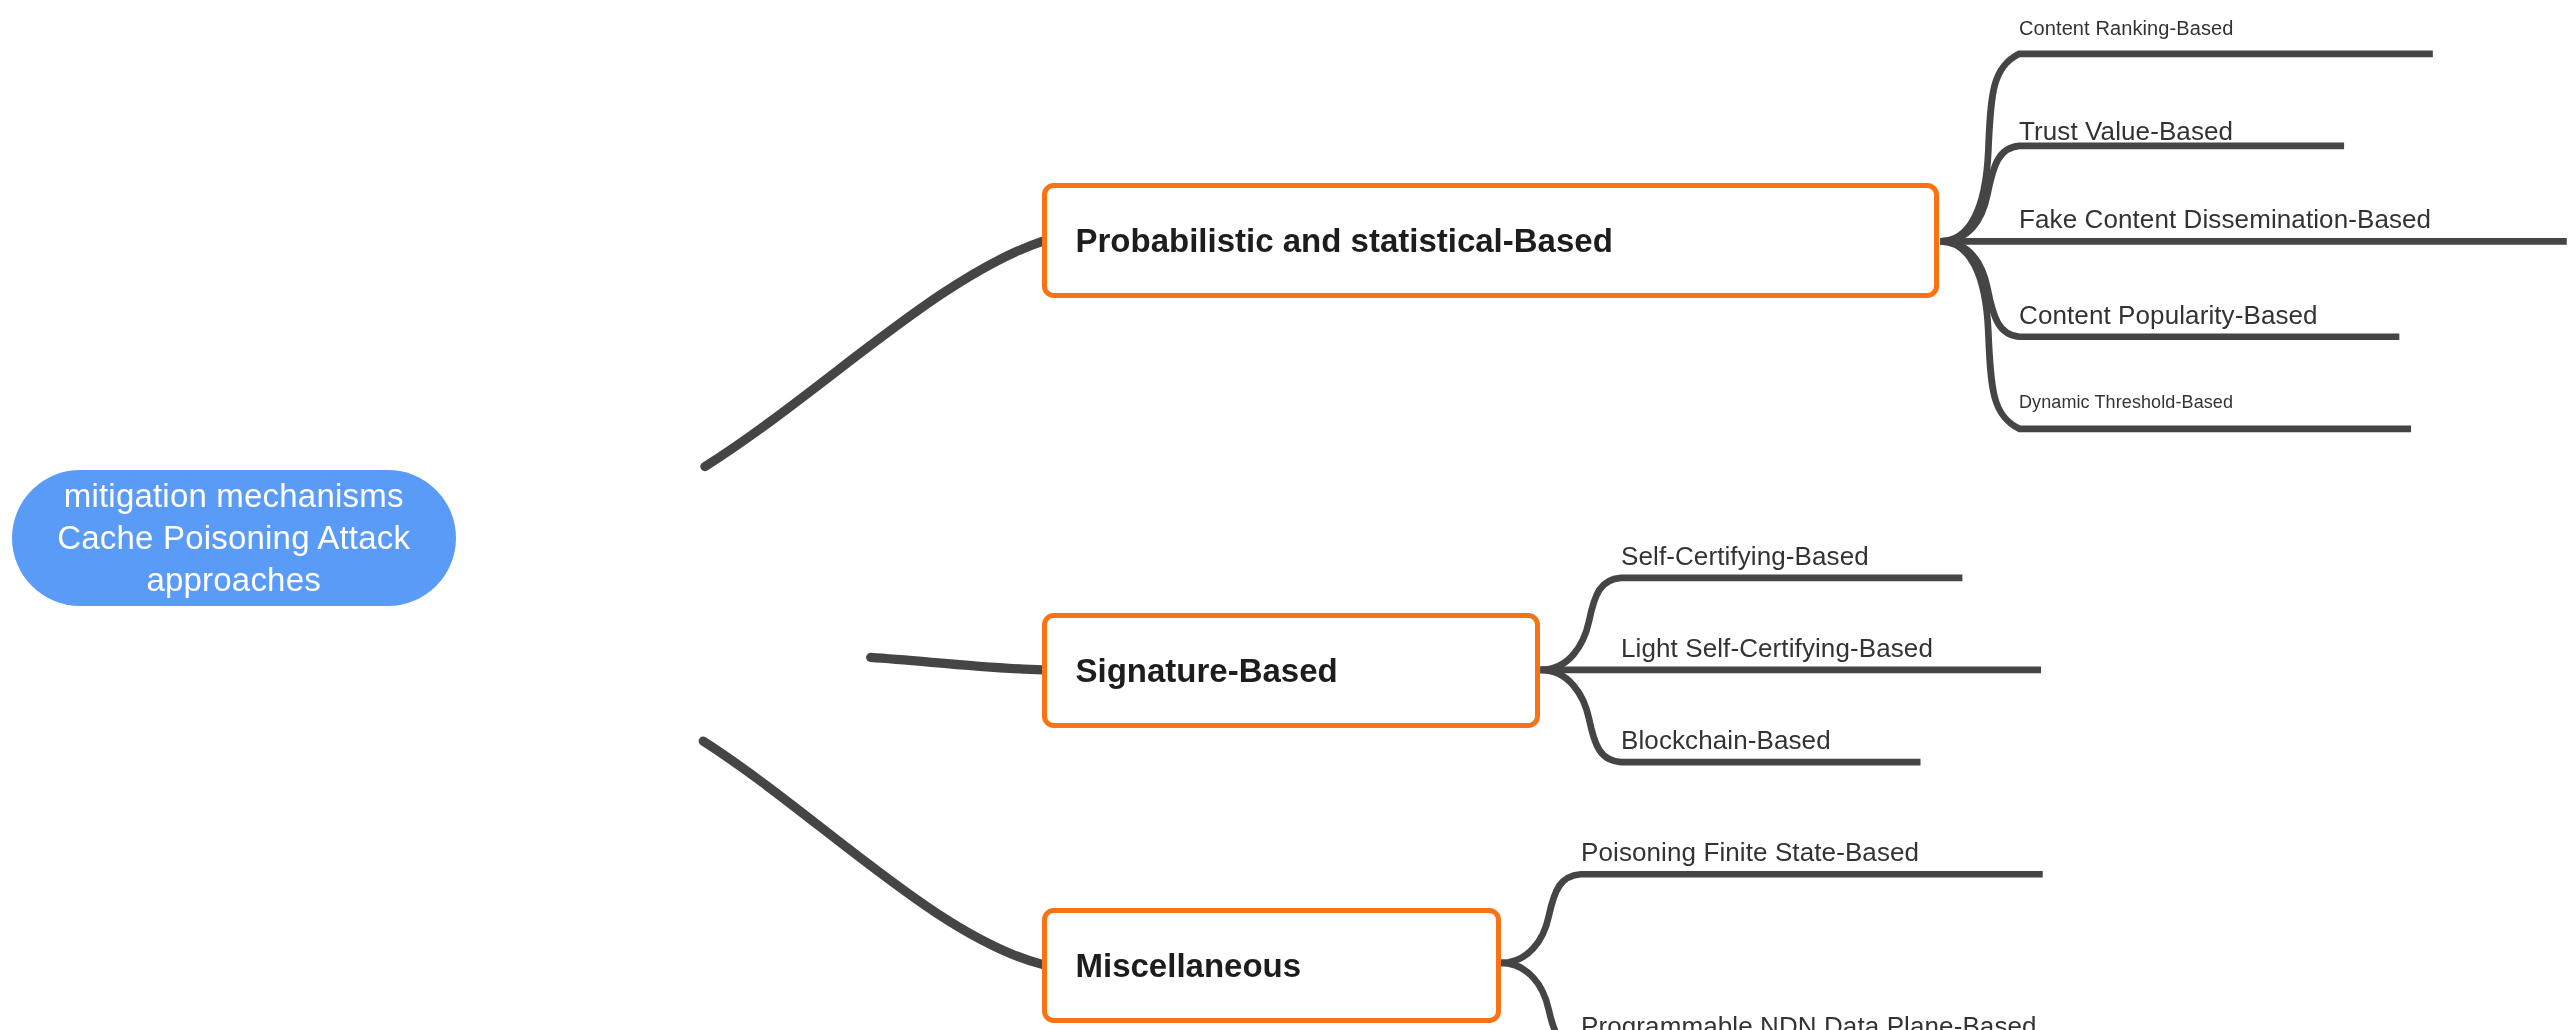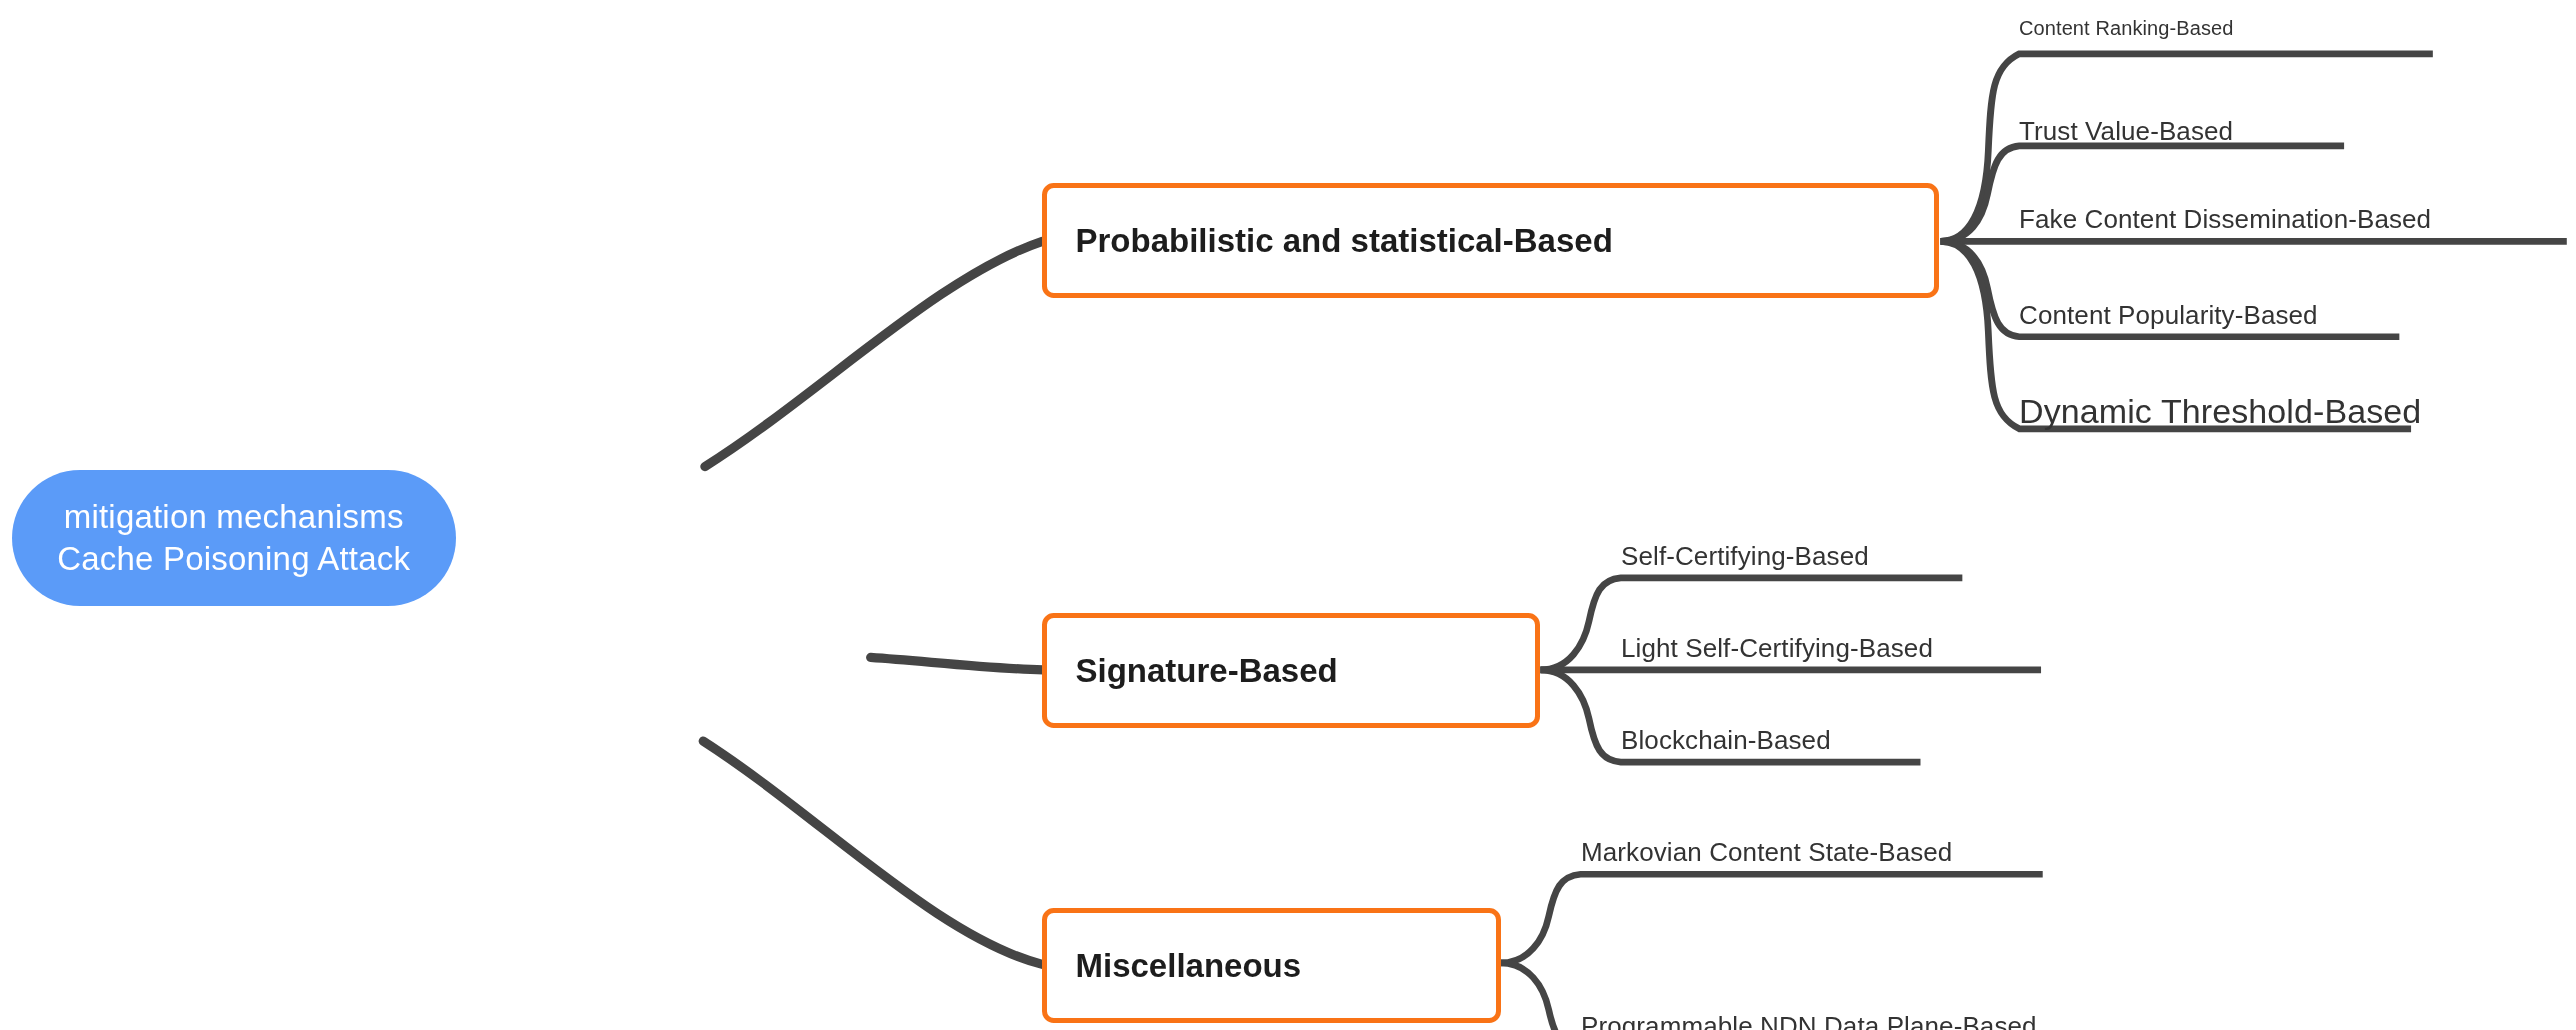--- a/index.html
+++ b/index.html
@@ -72,42 +72,43 @@
 
       <path d="M 1792,1150 C 1826,1150 1844,1122 1850,1094 C 1857,1062 1864,1046 1888,1044 L 2440,1044"></path>
       <path d="M 1792,1150 C 1826,1150 1844,1178 1850,1206 C 1857,1238 1864,1250 1888,1252 L 2520,1252"></path>
     </g>
   </svg>
 
   <div class="root-node" style="left:11.7px;top:470px;width:444px;height:136px;font-size:33px;">
     <div>
       <span>mitigation mechanisms</span>
       <span>Cache Poisoning Attack</span>
+      <span>approaches</span>
     </div>
   </div>
 
   <div class="branch-node" style="left:1042px;top:183px;width:897px;height:115px;font-size:33px;">
     <span>Probabilistic and statistical-Based</span>
   </div>
 
   <div class="leaf-label" style="left:2019px;top:16.7px;font-size:20px;">Content Ranking-Based</div>
   <div class="leaf-label" style="left:2019px;top:116px;font-size:26px;">Trust Value-Based</div>
   <div class="leaf-label" style="left:2019px;top:204px;font-size:26px;">Fake Content Dissemination-Based</div>
   <div class="leaf-label" style="left:2019px;top:300px;font-size:26px;">Content Popularity-Based</div>
-  <div class="leaf-label" style="left:2019px;top:392px;font-size:34px;text-align:right;">Dynamic Threshold-Based</div>
+  <div class="leaf-label" style="left:2019px;top:392px;font-size:18px;text-align:right;">Dynamic Threshold-Based</div>
 
   <div class="branch-node" style="left:1042px;top:613px;width:498px;height:115px;font-size:33px;">
     <span>Signature-Based</span>
   </div>
 
   <div class="leaf-label" style="left:1621px;top:541px;font-size:26px;">Self-Certifying-Based</div>
   <div class="leaf-label" style="left:1621px;top:633px;font-size:26px;">Light Self-Certifying-Based</div>
   <div class="leaf-label" style="left:1621px;top:725px;font-size:26px;">Blockchain-Based</div>
 
   <div class="branch-node" style="left:1042px;top:908px;width:459px;height:115px;font-size:33px;">
     <span>Miscellaneous</span>
   </div>
 
-  <div class="leaf-label" style="left:1581px;top:837px;font-size:26px;">Markovian Content State-Based</div>
+  <div class="leaf-label" style="left:1581px;top:837px;font-size:26px;">Poisoning Finite State-Based</div>
   <div class="leaf-label" style="left:1581px;top:1011px;font-size:26px;">Programmable NDN Data Plane-Based</div>
 
 </div>
 
 
 </body></html>

